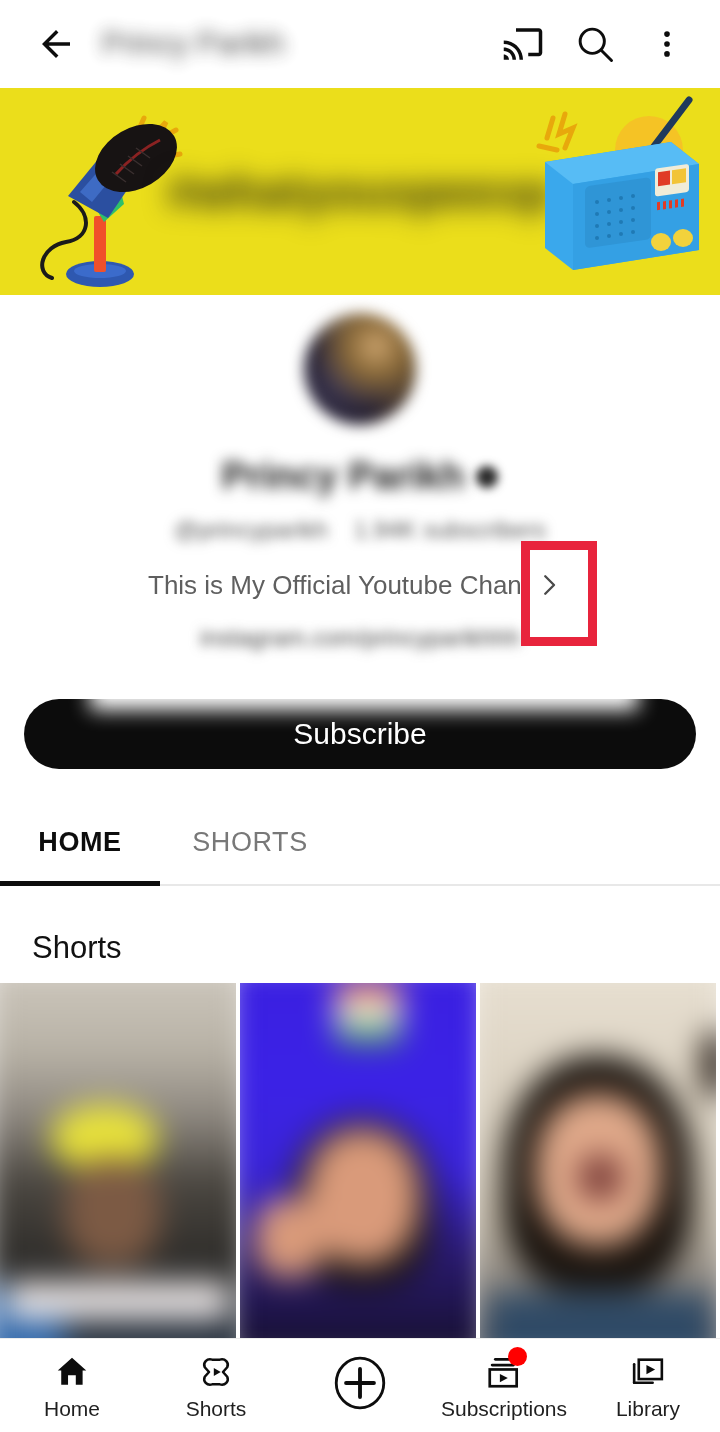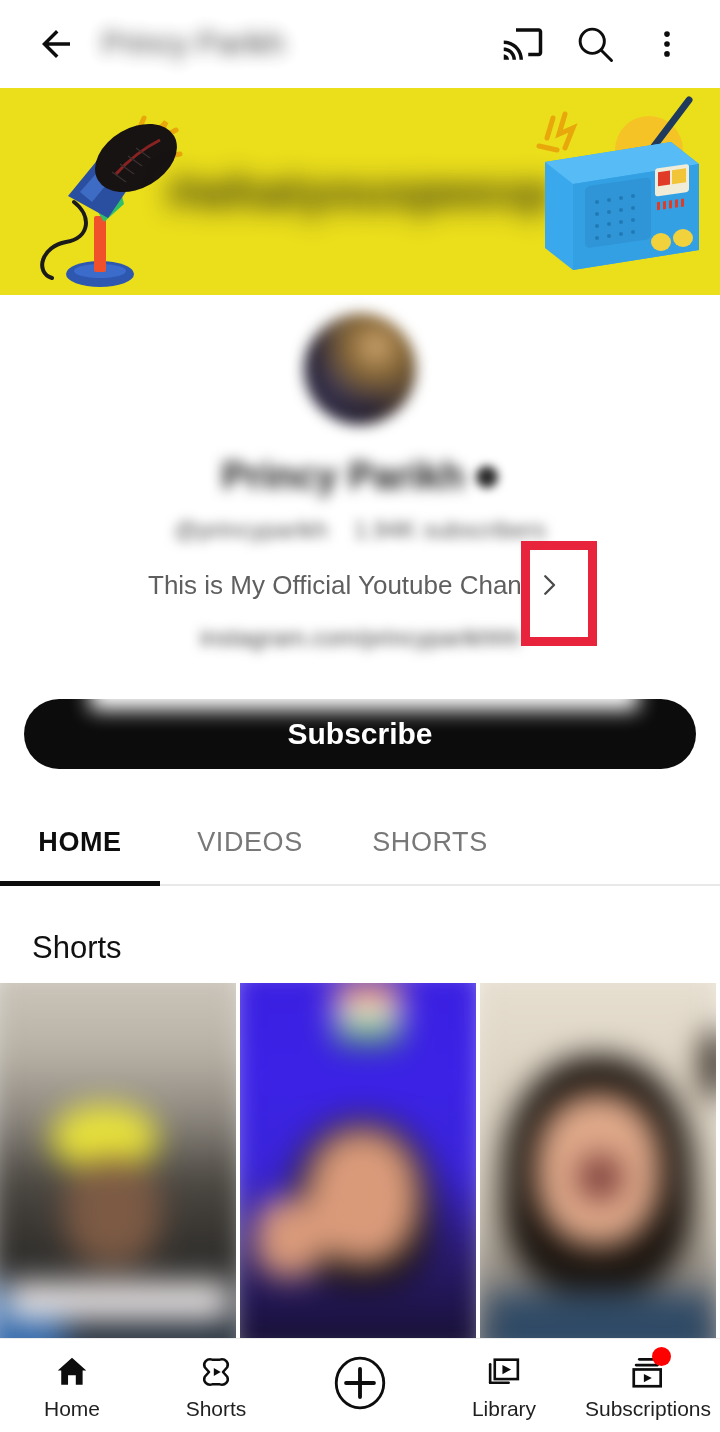--- a/index.html
+++ b/index.html
@@ -79,21 +79,21 @@
   
   .annot-box {
     position:absolute; left:521px; top:541px; width:76px; height:105px;
     border:9px solid #E8243C; background:transparent; z-index:30; pointer-events:none;
   }
 
   
   .sub-wrap { position:absolute; top:699px; left:0; width:720px; display:flex; justify-content:center; }
   .subscribe-btn {
     width:672px; height:70px; border-radius:36px; background:#0c0c0c;
-    color:#fff; font-size:30px; font-weight:700;
+    color:#fff; font-size:30px; font-weight:400;
     display:flex; align-items:center; justify-content:center; border:none;
   }
   
   .smear {
     position:absolute; top:676px; left:90px; width:548px; height:34px;
     background:#fff; filter:blur(10px); z-index:5;
   }
 
   
   .tabs {
@@ -335,23 +335,20 @@
   <div class="sub-wrap">
     <button class="subscribe-btn">Subscribe</button>
   </div>
 
   <div class="tabs">
     <div class="tab active" style="width:160px; justify-content:center; position:relative;">
       <span>HOME</span>
       <div class="tab-underline"></div>
     </div>
     <div class="tab" style="width:180px; justify-content:center;">
-      <span>VIDEOS</span>
-    </div>
-    <div class="tab" style="width:180px; justify-content:center;">
       <span>SHORTS</span>
     </div>
   </div>
 
   <div class="shorts-head">Shorts</div>
 
   <div class="shorts-row">
     <div class="short-card">
       <div class="short-img s1">
         <div class="yellow-blob"></div>
@@ -408,37 +405,37 @@
           <ellipse cx="12" cy="12" rx="9.2" ry="9.6" fill="none" stroke="#0d0d0d" stroke-width="1.1"></ellipse>
           <line x1="12" y1="6.6" x2="12" y2="17.4" stroke="#0d0d0d" stroke-width="1.5" stroke-linecap="round"></line>
           <line x1="6.6" y1="12" x2="17.4" y2="12" stroke="#0d0d0d" stroke-width="1.5" stroke-linecap="round"></line>
         </svg>
       </div>
       <div class="nav-label"></div>
     </div>
 
     <div class="nav-item">
       <div class="nav-icon">
+        <svg width="42" height="38" viewBox="0 0 26 24">
+          <line x1="7.5" y1="4" x2="17" y2="4" stroke="#0d0d0d" stroke-width="1.7" stroke-linecap="round"></line>
+          <line x1="5.5" y1="7.6" x2="19" y2="7.6" stroke="#0d0d0d" stroke-width="1.7" stroke-linecap="round"></line>
+          <rect x="4" y="10.4" width="17" height="10.6" fill="none" stroke="#0d0d0d" stroke-width="1.7"></rect>
+          <path d="M10.4 13.2 L15.4 15.8 L10.4 18.4 Z" fill="#0d0d0d"></path>
+        </svg>
+        <div class="red-dot"></div>
+      </div>
+      <div class="nav-label">Subscriptions</div>
+    </div>
+
+    <div class="nav-item">
+      <div class="nav-icon">
         <svg width="40" height="38" viewBox="0 0 26 24">
           <line x1="4" y1="7" x2="4" y2="19" stroke="#0d0d0d" stroke-width="1.7" stroke-linecap="round"></line>
           <line x1="4" y1="19" x2="16" y2="19" stroke="#0d0d0d" stroke-width="1.7" stroke-linecap="round"></line>
           <rect x="7" y="4" width="15" height="12.6" fill="none" stroke="#0d0d0d" stroke-width="1.7"></rect>
           <path d="M12 7.4 L17.6 10.4 L12 13.4 Z" fill="#0d0d0d"></path>
         </svg>
       </div>
       <div class="nav-label">Library</div>
     </div>
 
-    <div class="nav-item">
-      <div class="nav-icon">
-        <svg width="42" height="38" viewBox="0 0 26 24">
-          <line x1="7.5" y1="4" x2="17" y2="4" stroke="#0d0d0d" stroke-width="1.7" stroke-linecap="round"></line>
-          <line x1="5.5" y1="7.6" x2="19" y2="7.6" stroke="#0d0d0d" stroke-width="1.7" stroke-linecap="round"></line>
-          <rect x="4" y="10.4" width="17" height="10.6" fill="none" stroke="#0d0d0d" stroke-width="1.7"></rect>
-          <path d="M10.4 13.2 L15.4 15.8 L10.4 18.4 Z" fill="#0d0d0d"></path>
-        </svg>
-        <div class="red-dot"></div>
-      </div>
-      <div class="nav-label">Subscriptions</div>
-    </div>
-
   </div>
 </div>
 
 </body></html>

